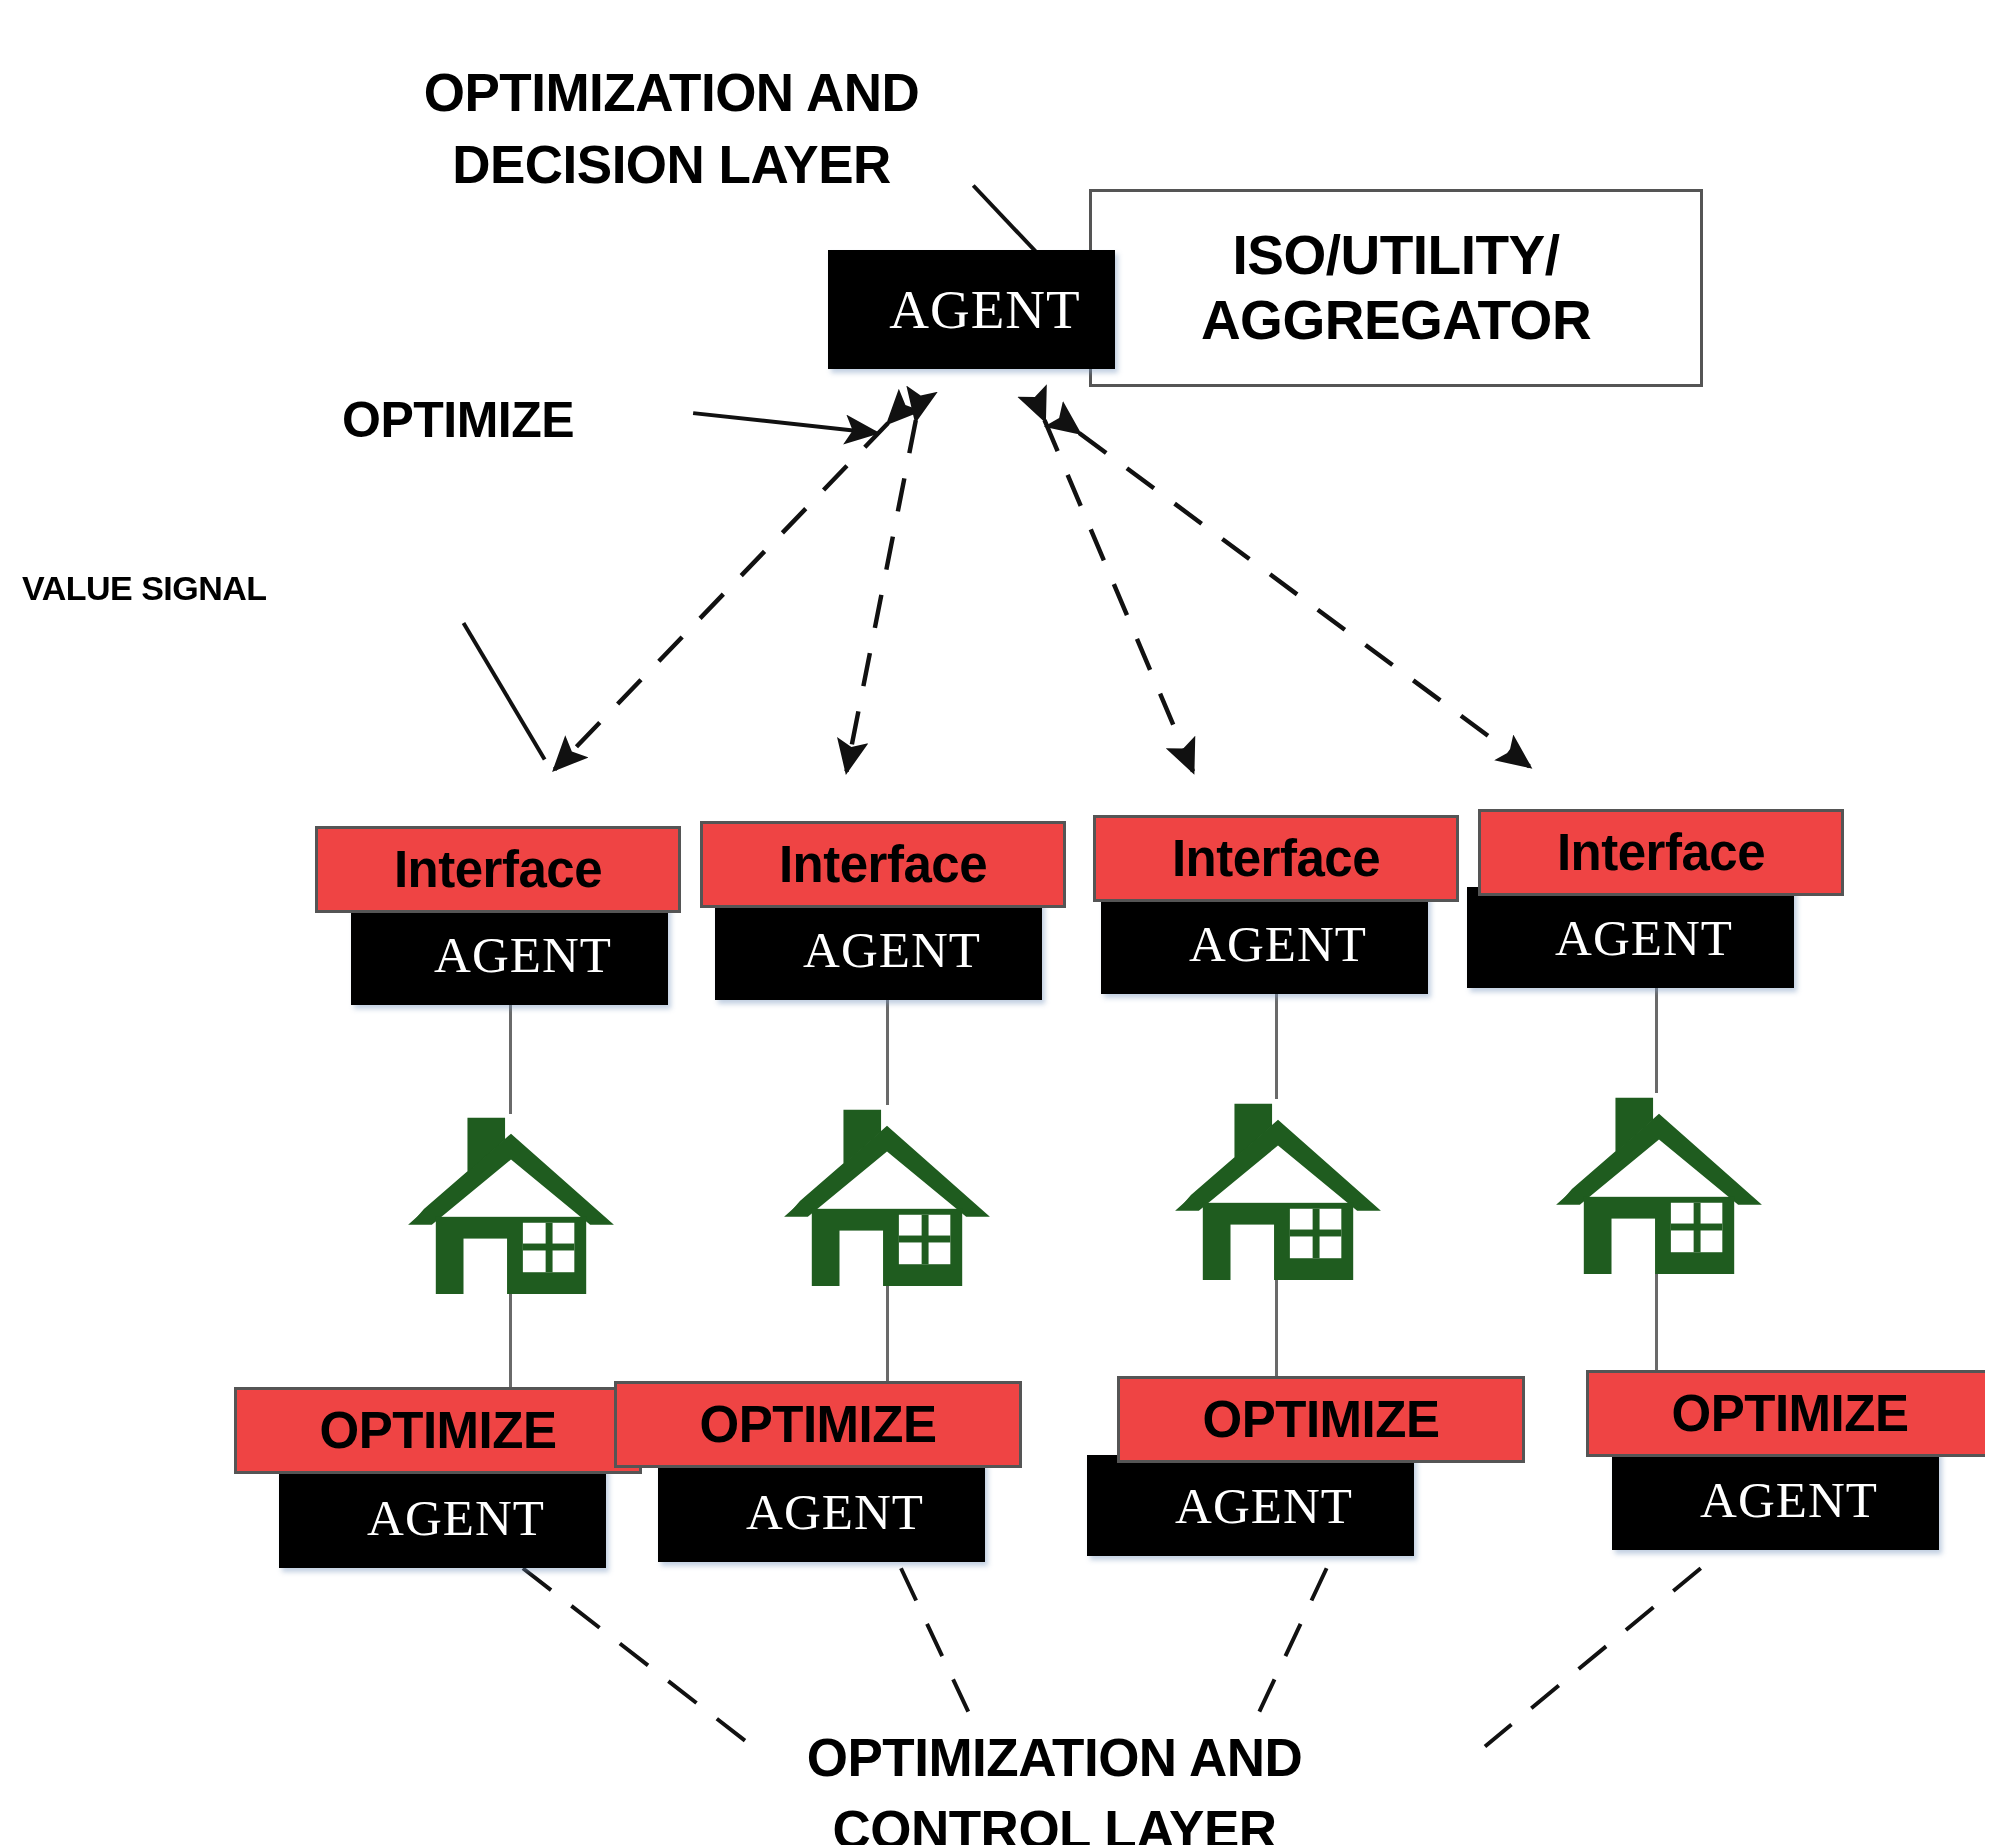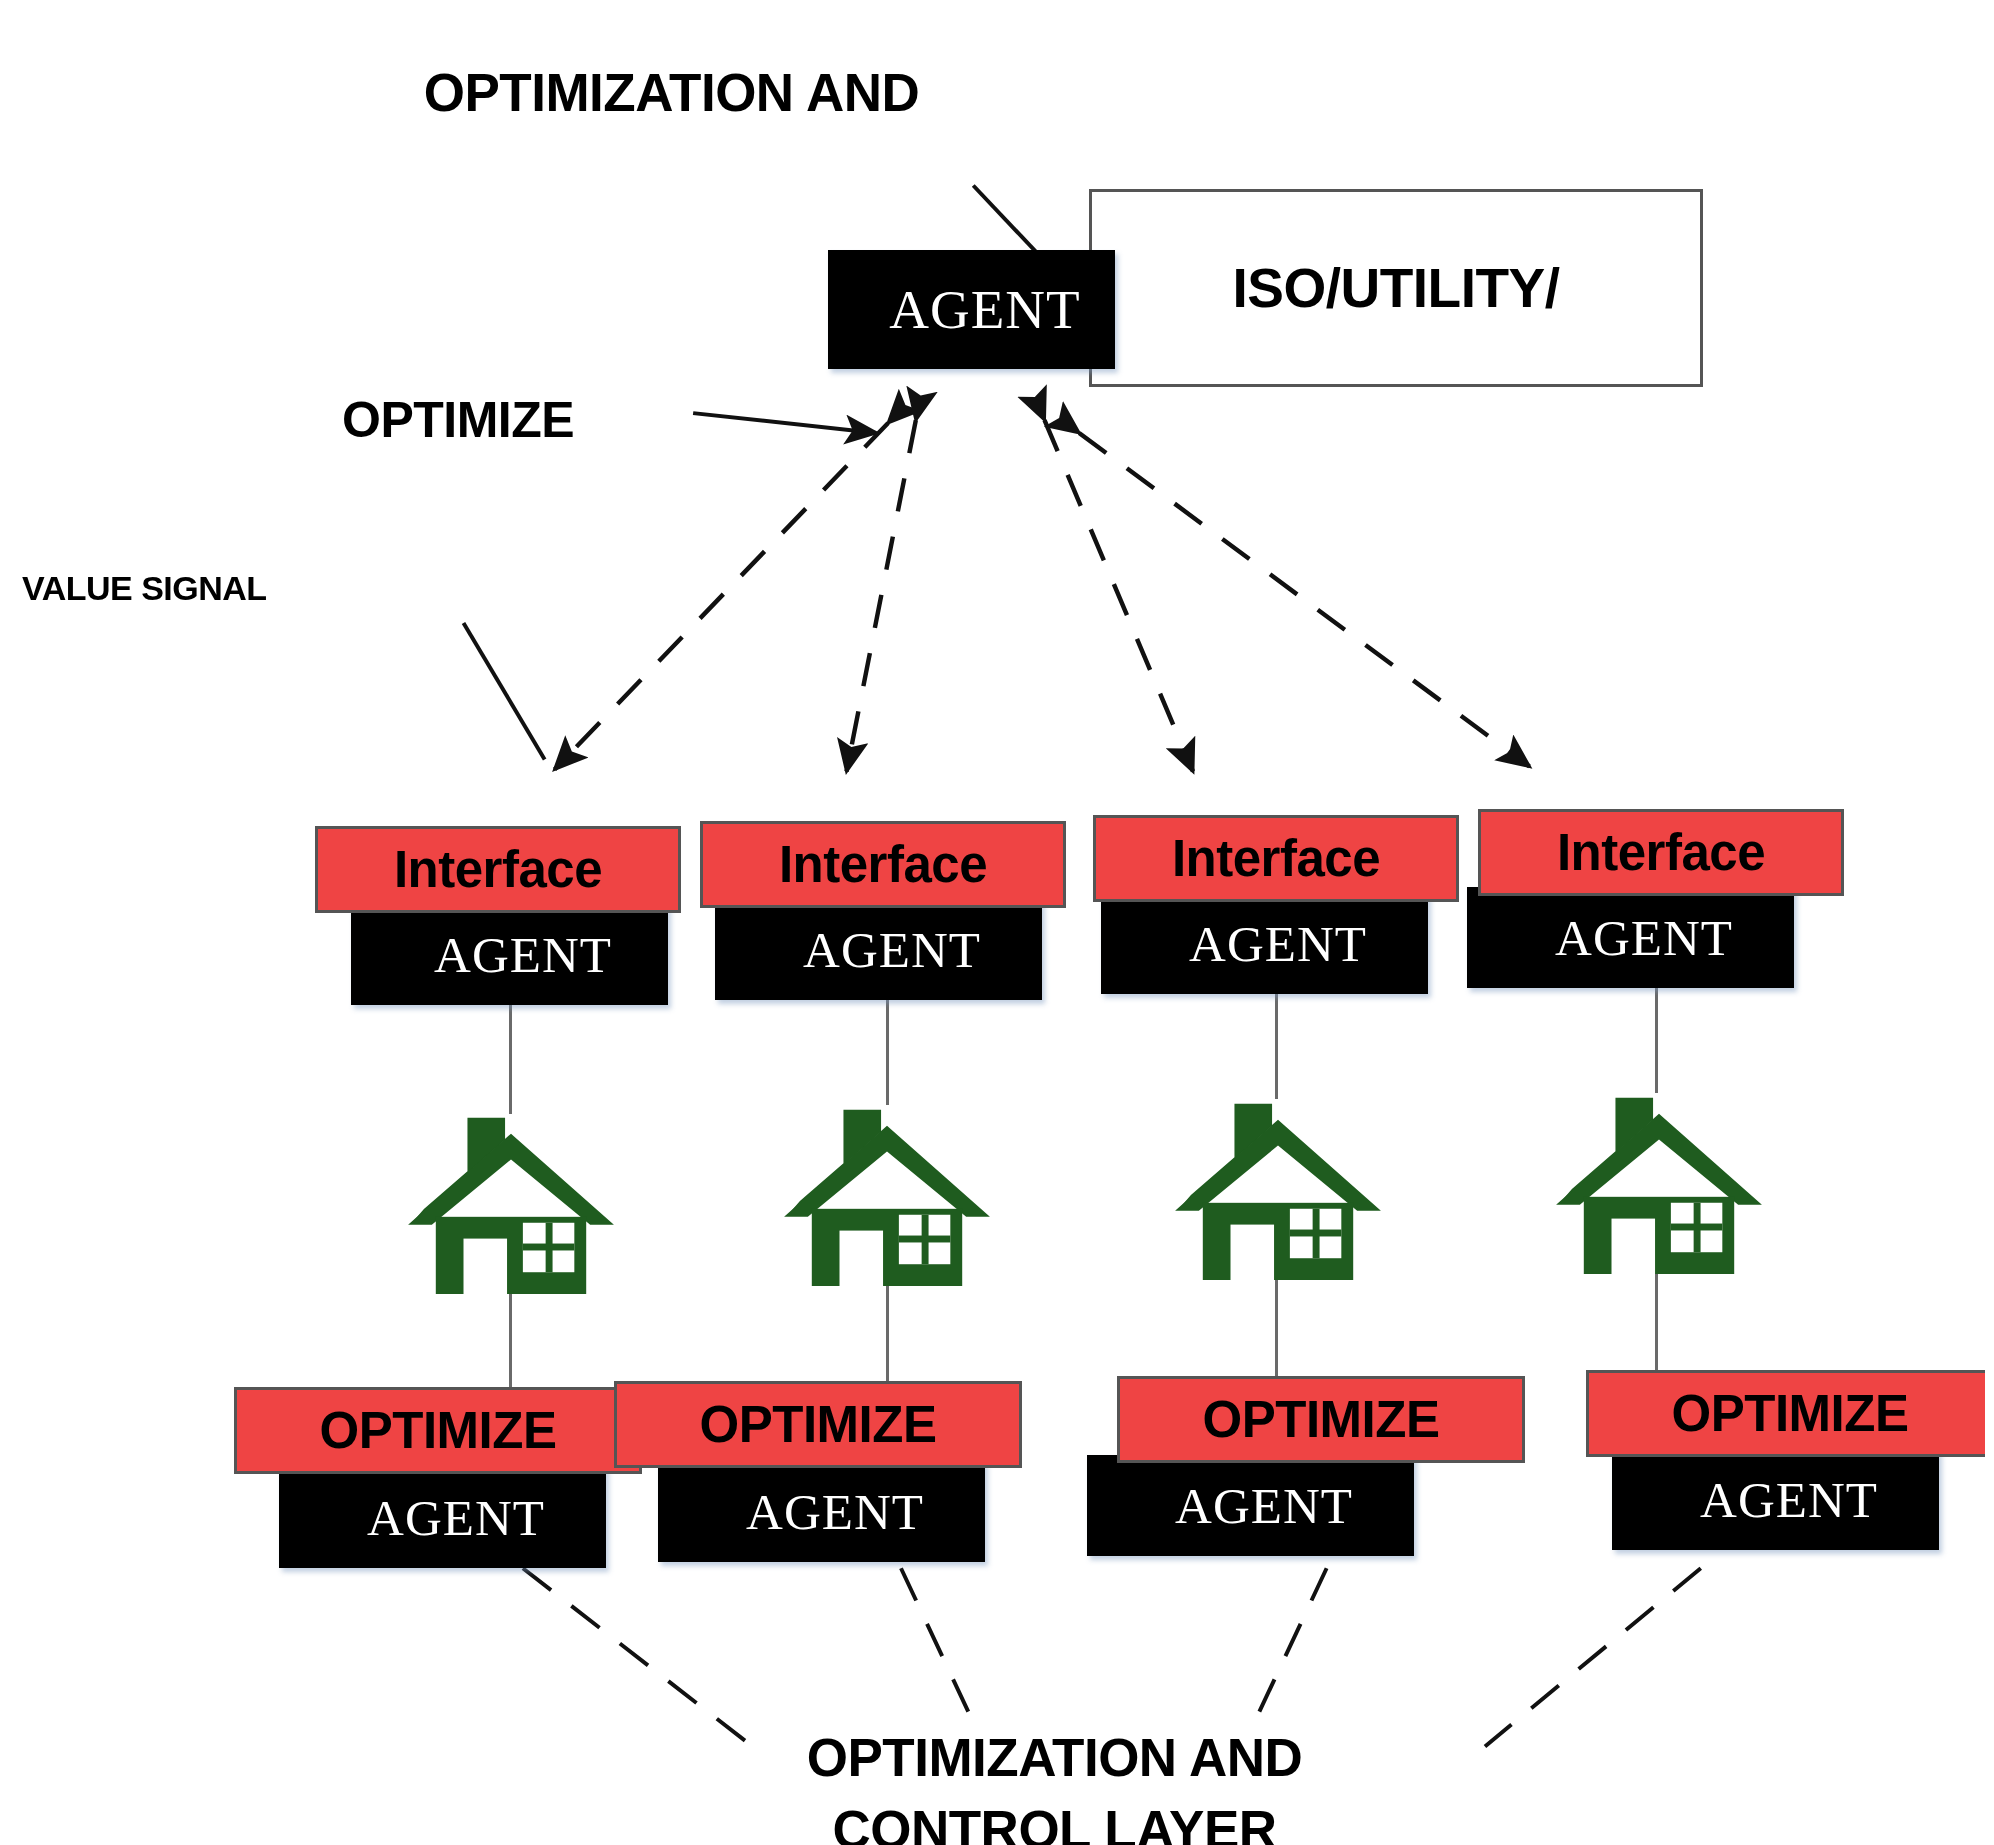--- a/index.html
+++ b/index.html
@@ -144,32 +144,34 @@
     <g>
       <line x1="1340" y1="1545" x2="1272" y2="1690" stroke="#111111" stroke-width="4" stroke-dasharray="36 26"></line>
     </g>
     <g>
       <line x1="1718" y1="1545" x2="1500" y2="1725" stroke="#111111" stroke-width="4" stroke-dasharray="36 26"></line>
     </g>
   </svg>
 
   <div class="label" style="left:345px; top:18px; font-size:53px; text-align:center; width:653px;">
     <div>OPTIMIZATION AND</div>
+    <div>DECISION LAYER</div>
   </div>
 
   <div class="label" style="left:342px; top:348px; font-size:50px;">OPTIMIZE</div>
 
   <div class="label" style="left:22px; top:527px; font-size:34px;">VALUE SIGNAL</div>
 
   <div class="black-box top-agent" style="left:828px; top:211px; width:287px; height:119px; font-size:55px;">
     <span>AGENT</span>
   </div>
 
   <div class="white-box iso-box" style="left:1089px; top:150px; width:614px; height:198px; font-size:55px;">
     <span>ISO/UTILITY/</span>
+    <span>AGGREGATOR</span>
   </div>
 
   <div class="white-box" style="left:315px; top:787px; width:366px; height:87px; font-size:51px;">
     <span>Interface</span>
   </div>
   <div class="black-box" style="left:351px; top:865px; width:317px; height:101px; font-size:51px;">
     <span>AGENT</span>
   </div>
   <div class="vline" style="left:509px; top:966px; height:109px;"></div>
   <div class="house" style="left:406px; top:1067px; width:210px; height:188px;">

